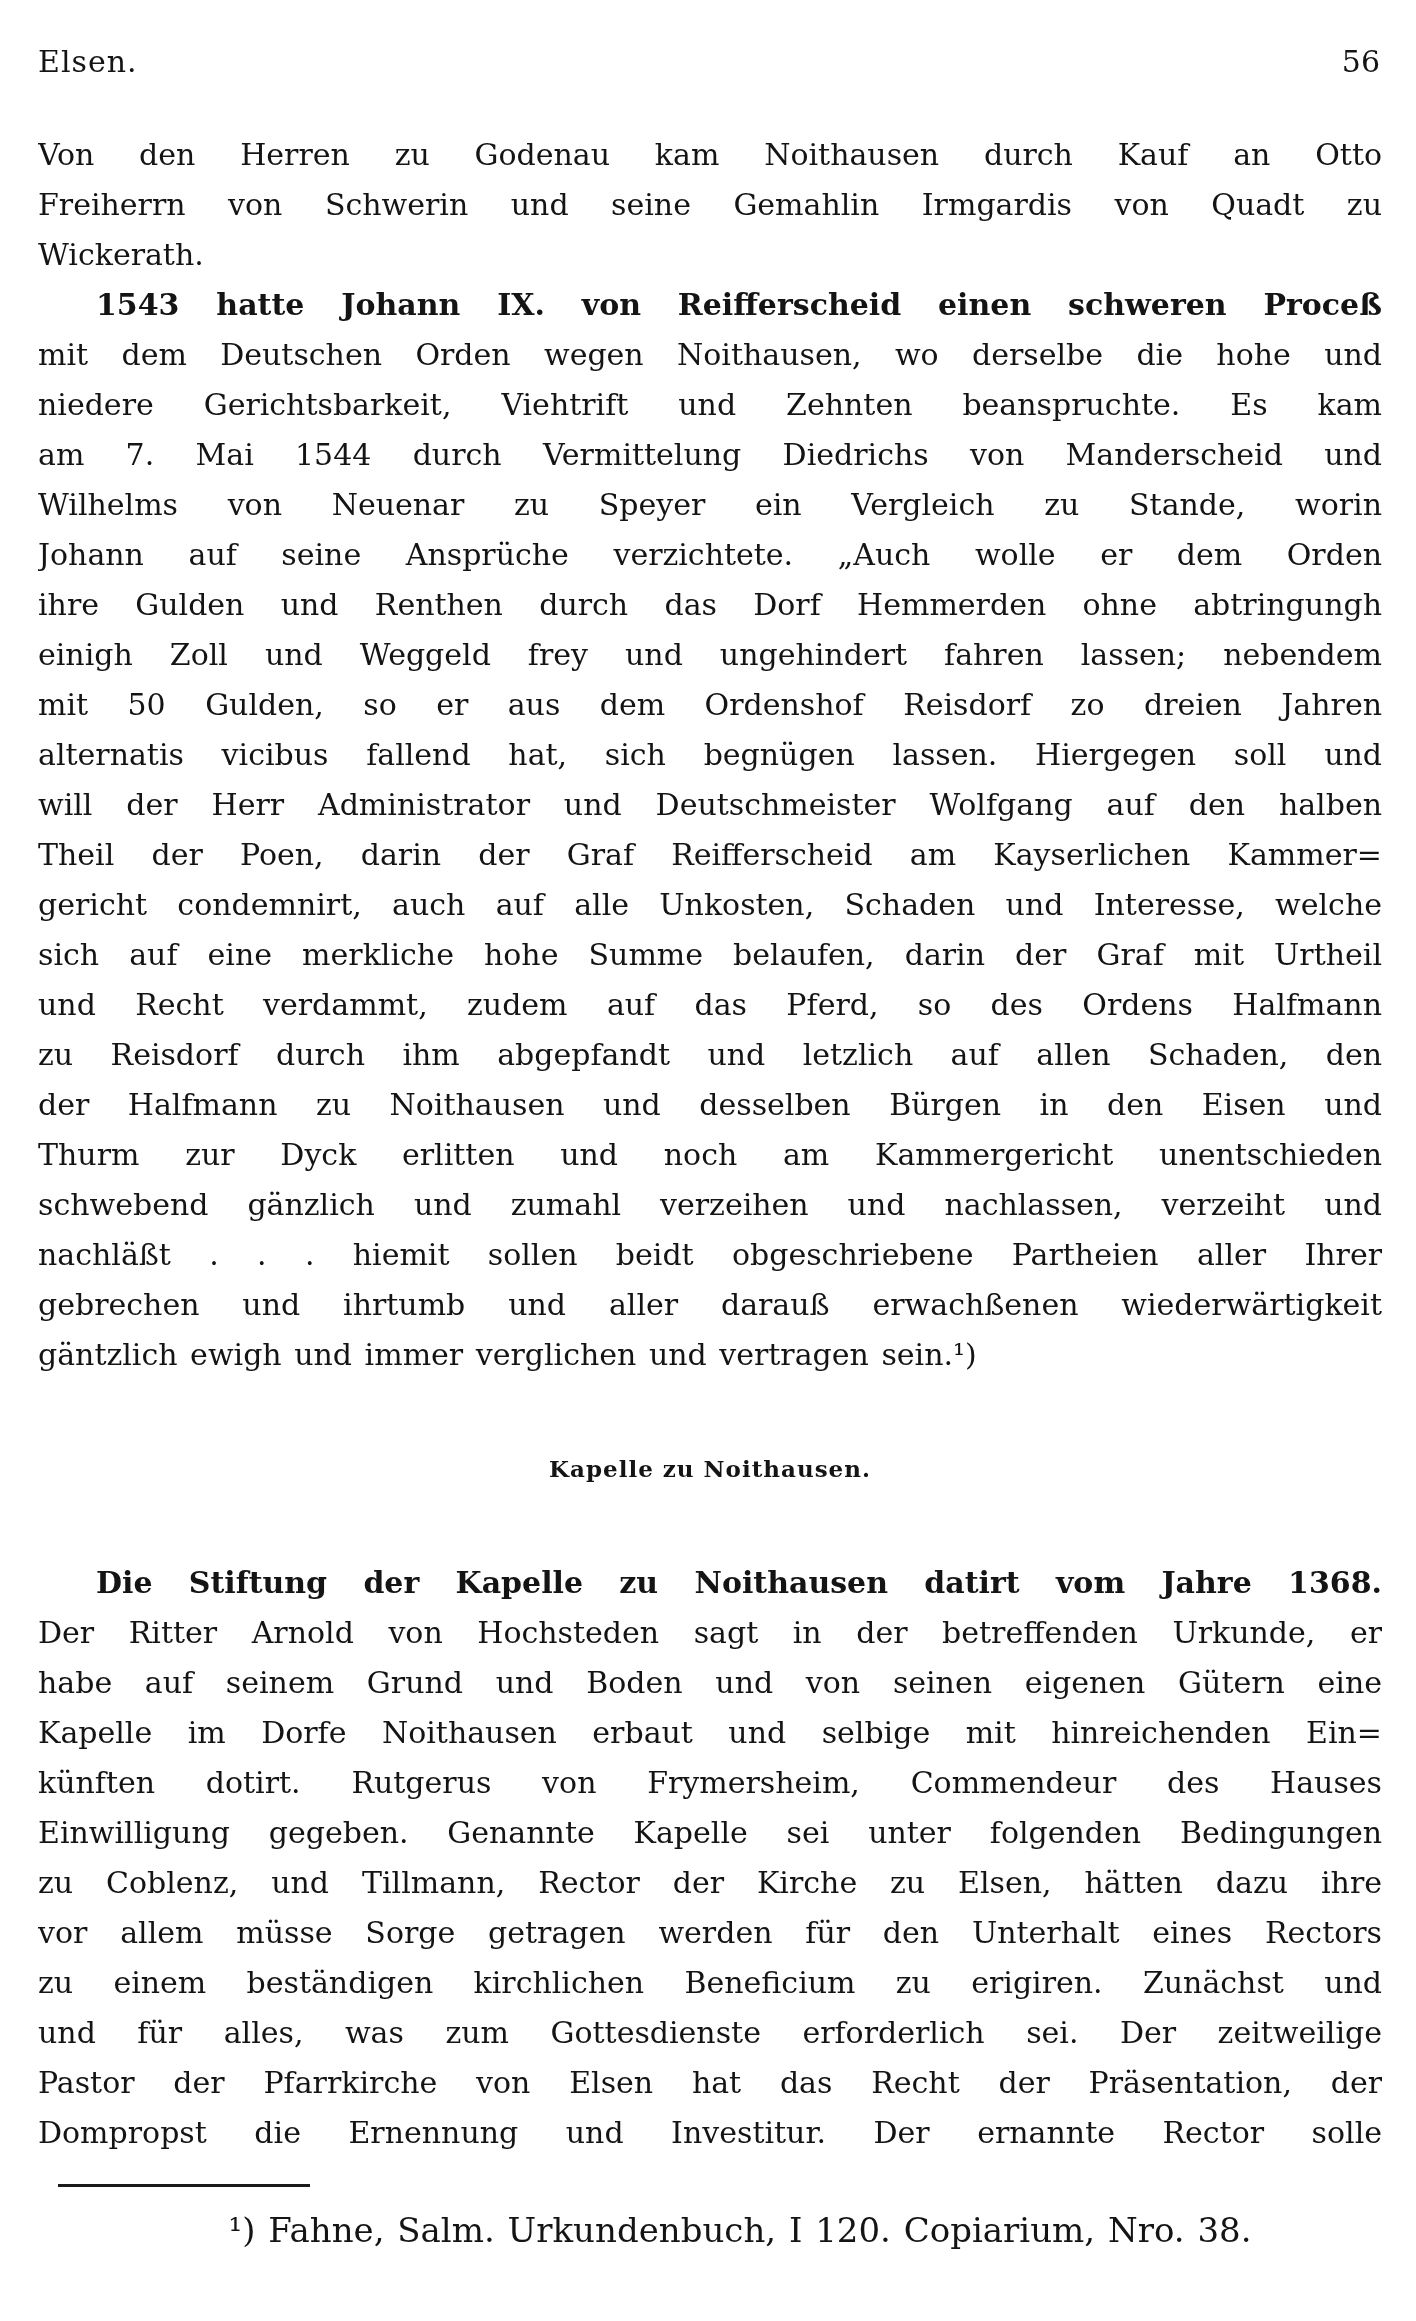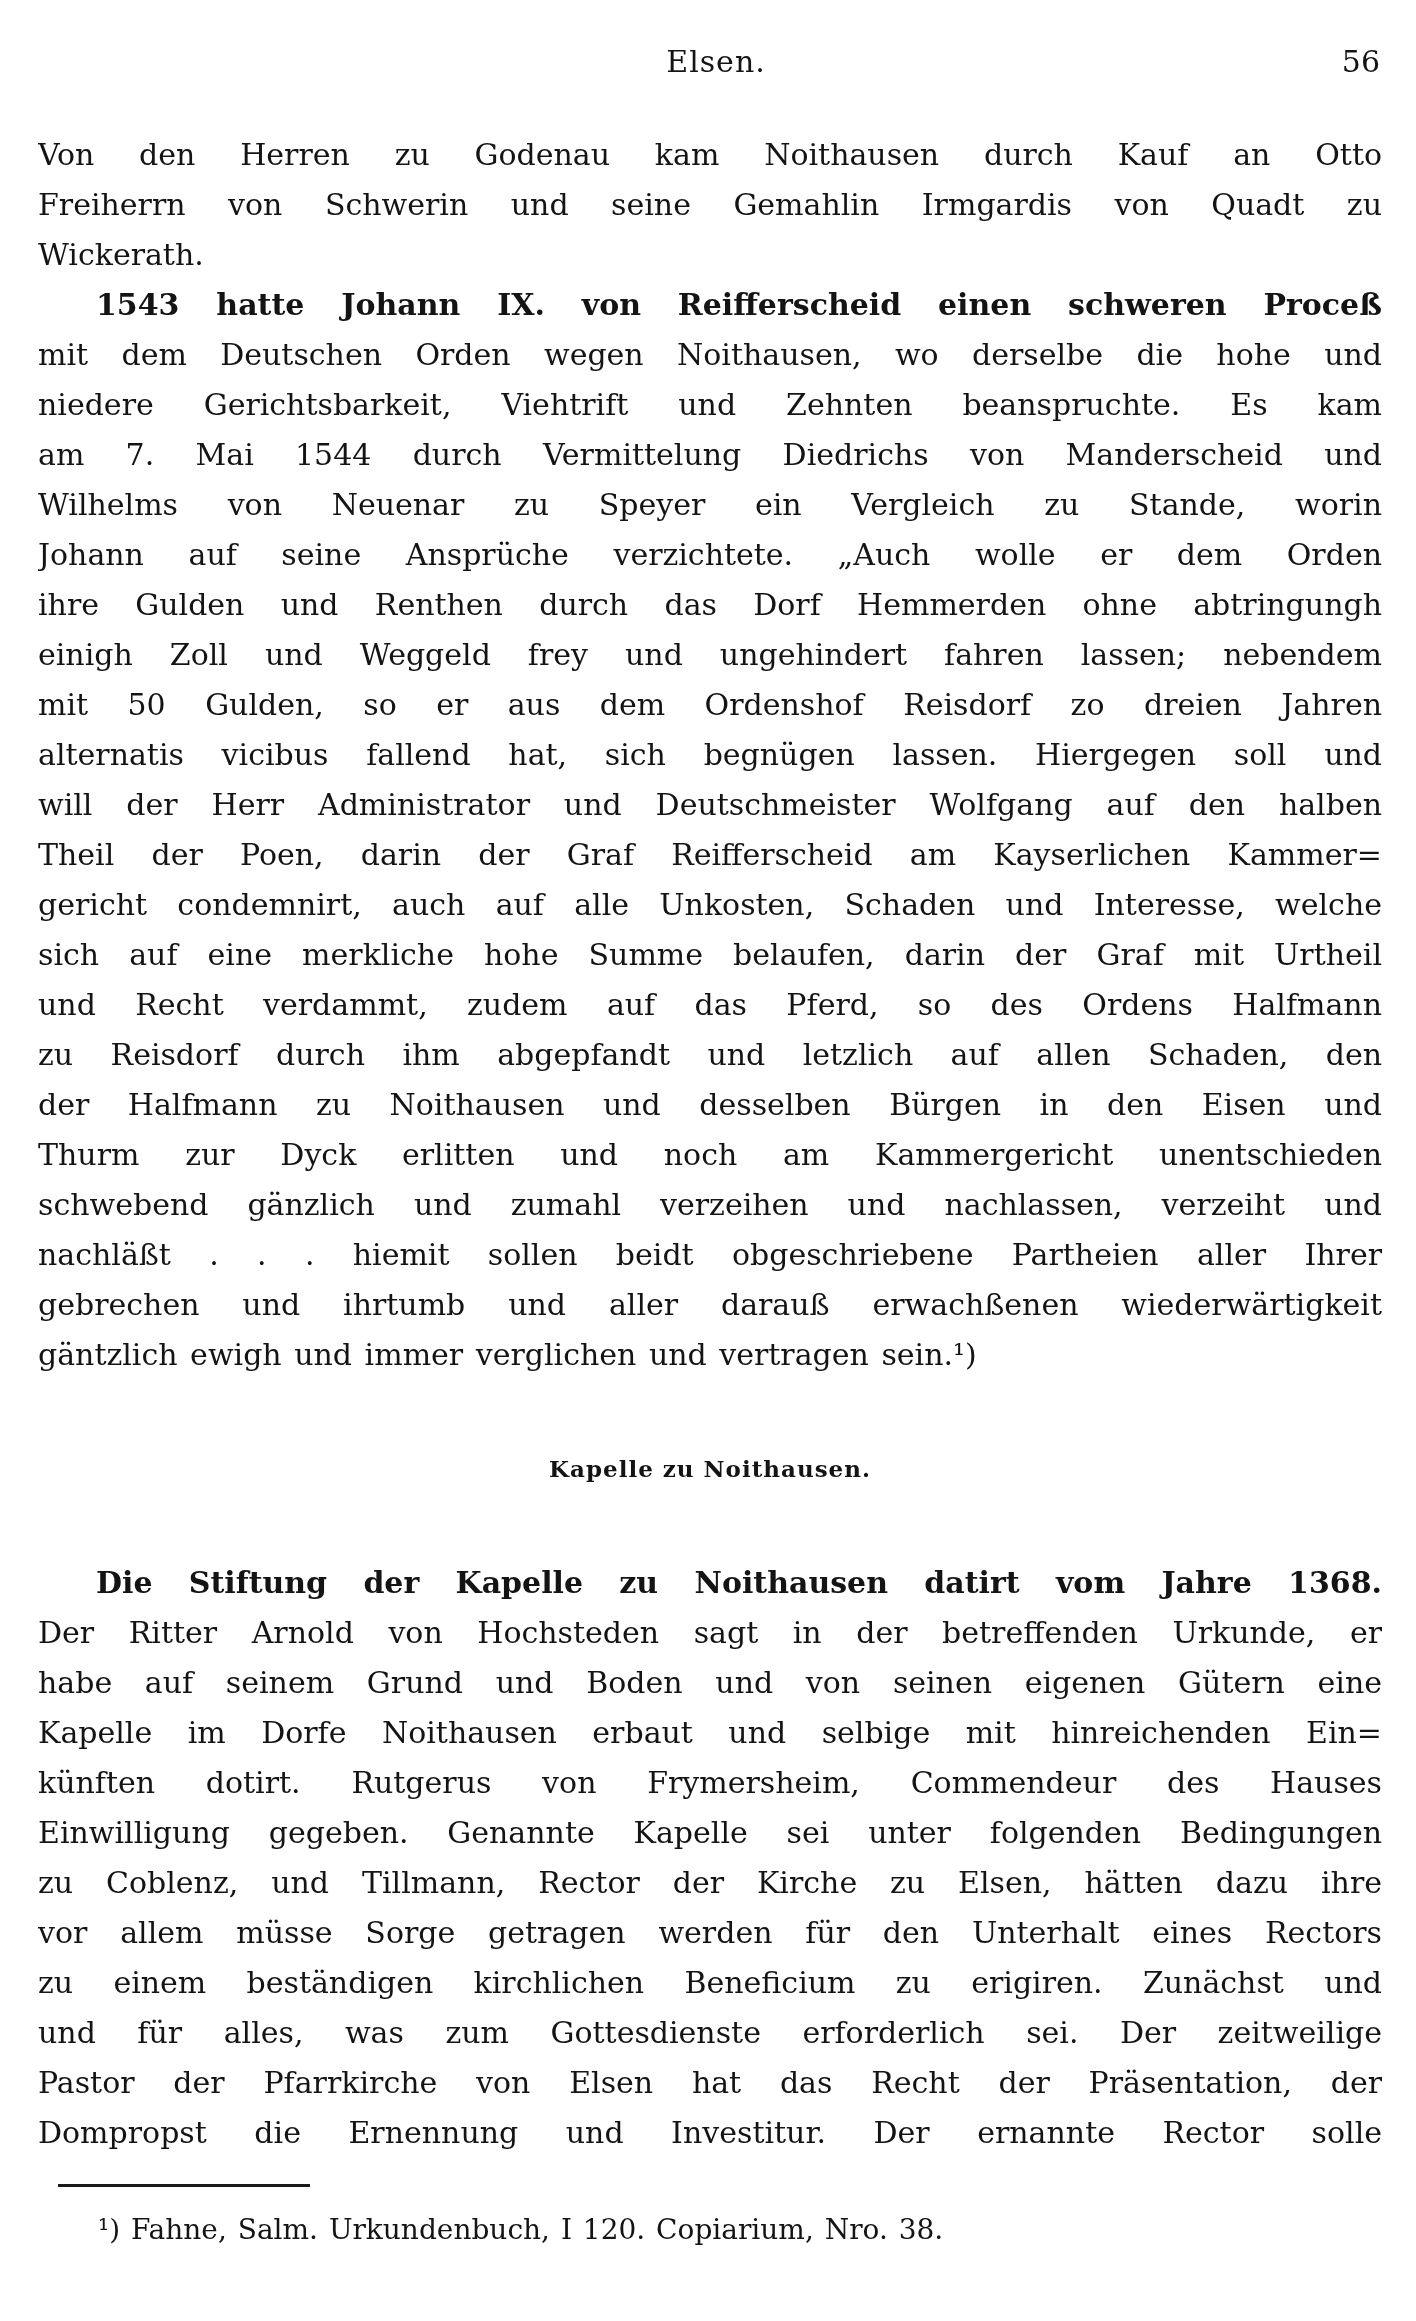--- a/index.html
+++ b/index.html
@@ -16,22 +16,21 @@
   }
   .header {
     position: relative;
     height: 44px;
     margin-bottom: 46px;
     font-size: 30px;
     line-height: 44px;
   }
   .running-title {
     position: absolute;
-    left: 12px; right: 0;
-    text-align: center;
+    left: 0; right: 0;
     letter-spacing: 1px;
   }
   .page-number {
     position: absolute;
     right: 2px; top: 0;
   }
   .line {
     font-size: 30px;
     line-height: 50px;
     height: 50px;
@@ -56,24 +55,25 @@
     letter-spacing: 1px;
   }
   .footnote-rule {
     margin: 26px 0 0 20px;
     width: 252px;
     height: 3px;
     background: #1a1a1a;
   }
   .footnote {
     margin-top: 24px;
-    font-size: 28px;
+    font-size: 34px;
     line-height: 38px;
     text-indent: 60px;
     word-spacing: 2px;
+    text-align: center;
   }
 </style>
 </head>
 <body>
 
 <div class="page">
 
   <div class="header">
     <div class="running-title">Elsen.</div>
     <div class="page-number">56</div>

